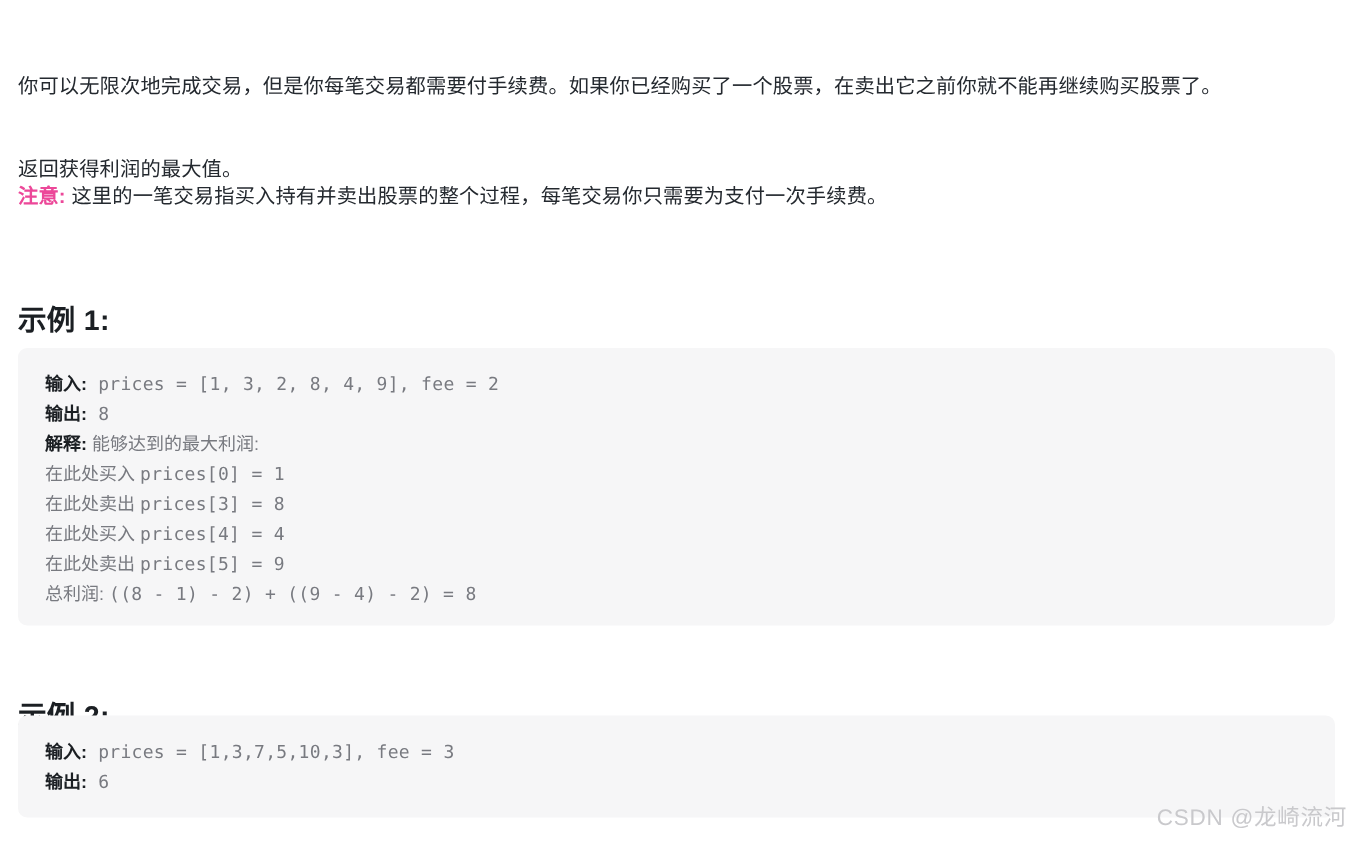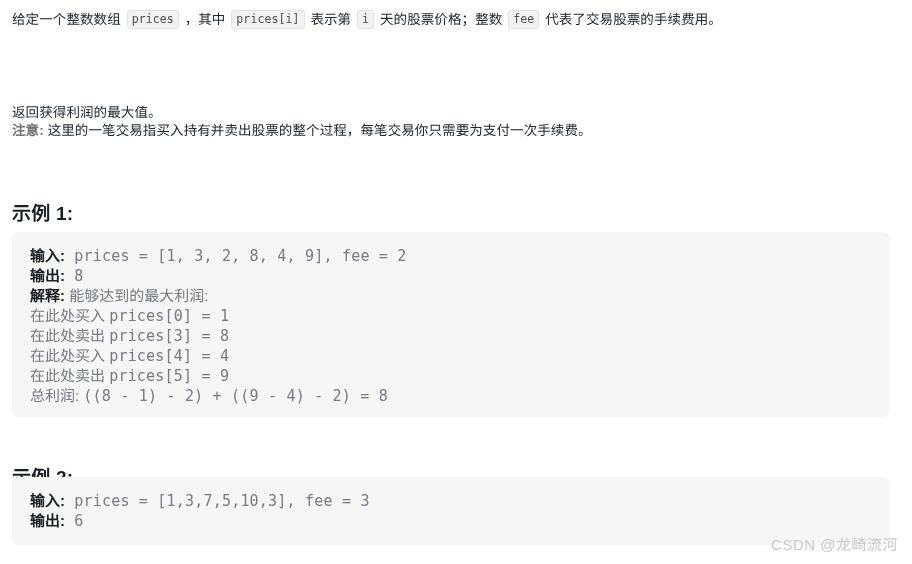--- a/index.html
+++ b/index.html
@@ -37,21 +37,21 @@
     letter-spacing: 0.1px;
     white-space: nowrap;
   }
   .p-intro      { position: absolute; left: 12px; top: 10px;  }
   .p-unlimited  { position: absolute; left: 12px; top: 48px;  }
   .p-return     { position: absolute; left: 12px; top: 87px; margin-top: 16px;  }
   .p-note       { position: absolute; left: 12px; top: 121px; }
 
   .bold-lead {
     font-weight: bold;
-    color: #737373;
+    color: #ec4899;
   }
 
   
   code.inline {
     font-family: "DejaVu Sans Mono", "Liberation Mono", monospace;
     font-size: 11.5px;
     background: #f2f2f3;
     border: 1px solid #e3e3e5;
     border-radius: 3px;
     padding: 1px 4px 2px 4px;
@@ -85,21 +85,21 @@
     border-radius: 6px;
     padding: 14px 0 14px 0;
   }
   .cb1 { top: 232px; height: 185px; }
   .cb2 { top: 477px; height: 68px; }
 
   .codeblock pre {
     margin: 0;
     padding: 0 0 0 18px;
     font-family: "DejaVu Sans Mono", "Liberation Mono", monospace;
-    font-size: 15px;
+    font-size: 12px;
     line-height: 20px;
     color: #787a80;
     white-space: pre;
     letter-spacing: 0.2px;
   }
   .codeblock .lbl {
     font-family: "Liberation Sans", "DejaVu Sans", sans-serif;
     font-weight: bold;
     color: #1b1f23;
     letter-spacing: 0;
@@ -121,22 +121,22 @@
     letter-spacing: 0.5px;
     white-space: nowrap;
     user-select: none;
   }
 </style>
 </head>
 <body>
 
 <div class="page">
 
-  <p class="para p-intro"><span>给定一个整数数组 </span><code class="inline">prices</code><span> ，其中 </span><code class="inline">prices[i]</code><span> 表示第 </span><code class="inline">i</code><span> 天的股票价格；整数 </span><code class="inline">fee</code><span> 代表了交易股票的手续费用。</span></p>
 
+  <p class="para p-unlimited">你可以无限次地完成交易，但是你每笔交易都需要付手续费。如果你已经购买了一个股票，在卖出它之前你就不能再继续购买股票了。</p>
 
   <p class="para p-return">返回获得利润的最大值。</p>
 
   <p class="para p-note"><span class="bold-lead">注意:</span><span> 这里的一笔交易指买入持有并卖出股票的整个过程，每笔交易你只需要为支付一次手续费。</span></p>
 
   <p class="example-title ex1-title">示例 1:</p>
 
   <div class="codeblock cb1">
     <pre><span class="lbl">输入:</span><span> prices = [1, 3, 2, 8, 4, 9], fee = 2</span>
 <span class="lbl">输出:</span><span> 8</span>

